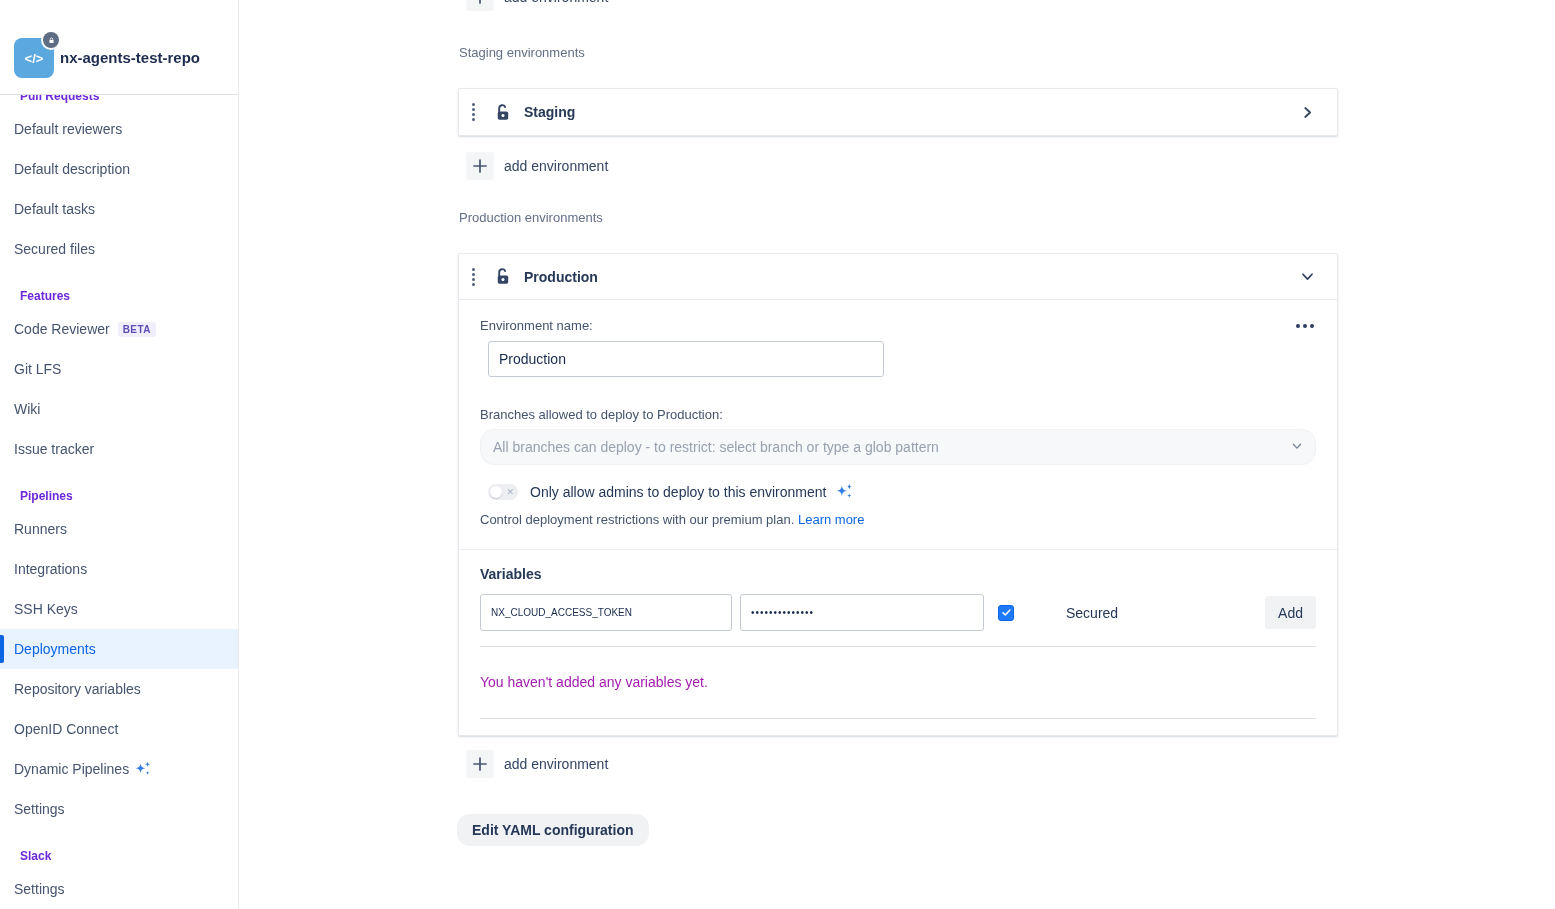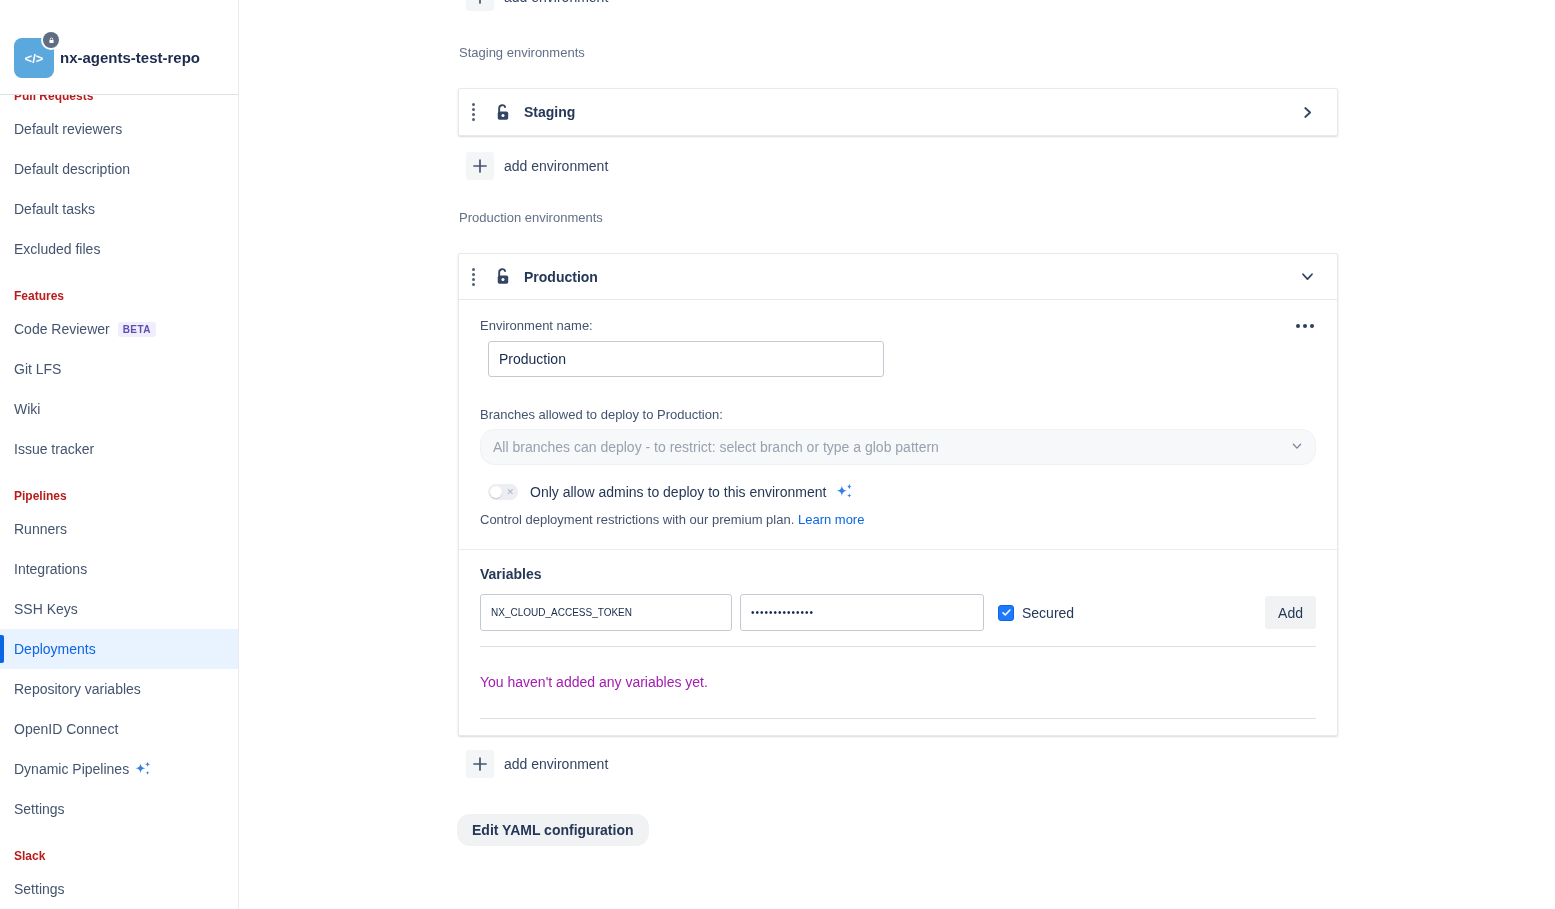--- a/index.html
+++ b/index.html
@@ -30,21 +30,21 @@
     position:absolute; right:-5px; top:-6px; width:16px; height:16px; border-radius:50%;
     background:#5E6C84; box-shadow:0 0 0 2px #fff; display:flex; align-items:center; justify-content:center;
   }
   .repo-title {
     position:absolute; left:60px; top:49px; font-size:15px; font-weight:700; color:#1D2B4F;
     white-space:nowrap;
   }
   .sidebar-nav { position:absolute; top:95px; left:0; right:0; z-index:1; padding-top:2px; }
   .nav-header {
     height:26px; margin-top:14px; display:flex; align-items:center;
-    padding-left:14px; font-size:12px; font-weight:700; color:#b91c1c;
+    padding-left:20px; font-size:12px; font-weight:700; color:#6d28d9;
   }
   .nav-header.clipped { margin-top:-14px; }
   .nav-item {
     height:40px; display:flex; align-items:center; padding-left:14px;
     font-size:14px; color:#44546F; cursor:pointer; position:relative; white-space:nowrap;
   }
   .nav-item.selected {
     background:#E9F2FF; color:#0C66E4;
   }
   .nav-item.selected::before {
@@ -135,21 +135,21 @@
   .body-divider { border:0; border-top:1px solid #EBECF0; margin-top:22px; }
 
   .variables-title { margin-top:16px; font-size:14px; font-weight:700; color:#253858; }
   .variables-row { display:flex; align-items:center; margin-top:12px; }
   .var-input {
     height:37px; border:1px solid #C4CAD4; border-radius:3px; padding:0 10px;
     font-size:10px; color:#172B4D; font-family:"Liberation Sans", sans-serif; outline:none;
   }
   .var-name { width:252px; }
   .var-value { width:244px; margin-left:8px; letter-spacing:1px; }
-  .secured-wrap { display:flex; margin-left:14px; cursor:pointer; }
+  .secured-wrap { display:flex; margin-left:14px; cursor:pointer;gap:44px; }
   .checkbox {
     width:16px; height:16px; background:#1D7AFC; border:1px solid #0C66E4; border-radius:3px;
     display:flex; align-items:center; justify-content:center;
   }
   .secured-label { margin-left:8px; font-size:14px; color:#253858; }
   .add-btn {
     margin-left:auto; height:33px; padding:0 13px; background:#F1F2F4; border:none; border-radius:3px;
     font-size:14px; font-weight:500; color:#253858; cursor:pointer;
     font-family:"Liberation Sans", sans-serif;
   }
@@ -188,21 +188,21 @@
     <div class="nav-item">
         <span>Default reviewers</span>
       </div>
     <div class="nav-item">
         <span>Default description</span>
       </div>
     <div class="nav-item">
         <span>Default tasks</span>
       </div>
     <div class="nav-item">
-        <span>Excluded files</span>
+        <span>Secured files</span>
       </div>
 
     <div class="nav-header">Features</div>
     <div class="nav-item">
       <span>Code Reviewer</span>
       <span class="beta-badge">BETA</span>
     </div>
     <div class="nav-item">
         <span>Git LFS</span>
       </div>

